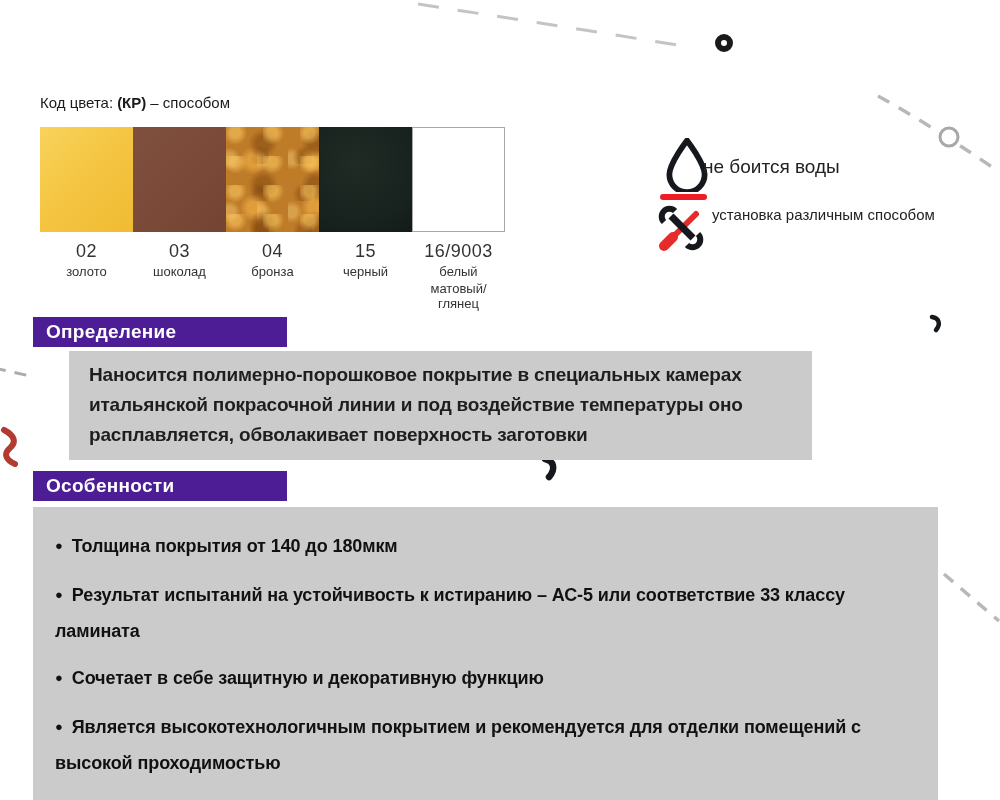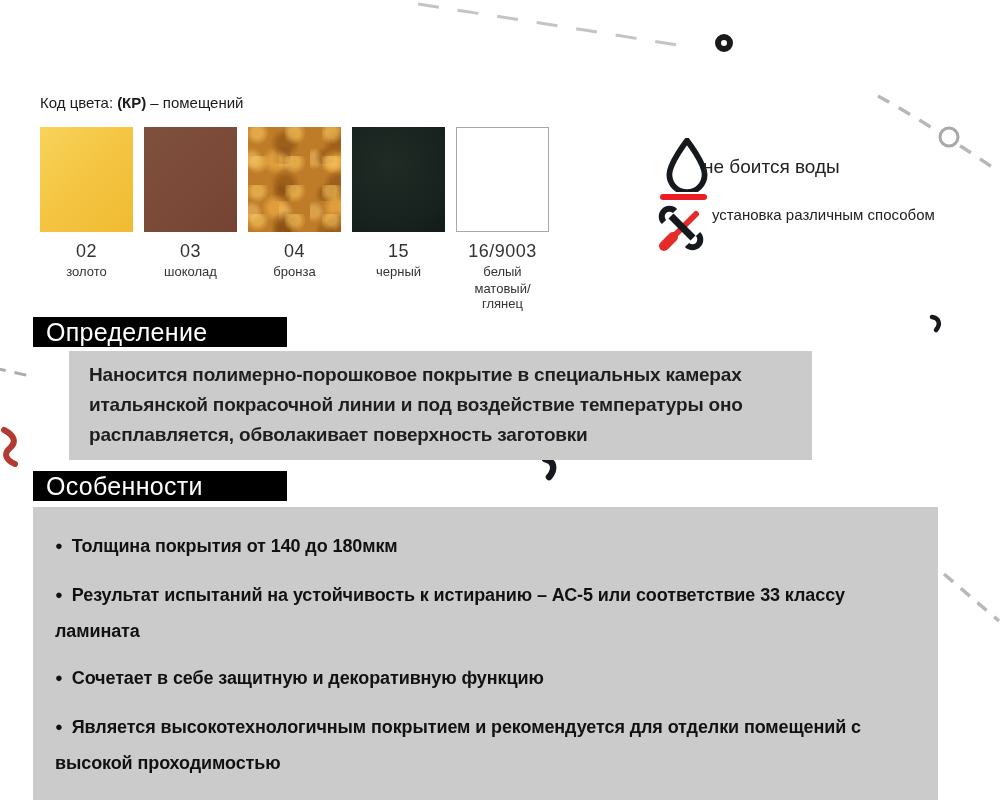--- a/index.html
+++ b/index.html
@@ -16,21 +16,21 @@
   }
   .subtitle {
     position:absolute; left:40px; top:94px;
     font-size:15px; color:#1b1b1b;
   }
   .subtitle .code { font-weight:800; }
   .subtitle span { margin-right:4px; }
   
   .swatch-row {
     position:absolute; left:40px; top:127px;
-    display:flex; gap:11px;
+    display:flex; 
   }
   .swatch { width:93px; display:flex; flex-direction:column; align-items:center; }
   .swatch .chip { width:93px; height:105px; }
   .chip-gold {
     background:linear-gradient(135deg,#f9d35c 0%,#f5c643 45%,#f0bb33 100%);
   }
   .chip-chocolate {
     background:linear-gradient(135deg,#80503e 0%,#7a4937 60%,#744333 100%);
   }
   .chip-bronze {
@@ -53,21 +53,21 @@
   .benefit-drop  { position:absolute; left:664px; top:138px; }
   .drop-underline { position:absolute; left:660px; top:194px; width:47px; height:6px;
     background:#ee1c25; border-radius:3px; }
   .benefit-drop-label { position:absolute; left:703px; top:156px; font-size:19px; color:#222; }
   .benefit-tools { position:absolute; left:656px; top:204px; }
   .benefit-tools-label { position:absolute; left:712px; top:203px; width:240px;
     font-size:15px; color:#222; line-height:24px; }
   
   .section-heading {
     position:absolute; left:33px; width:254px; height:30px;
-    background:#000000; color:#fff; font-size:25px; font-weight:400;
+    background:#4c1d95; color:#fff; font-size:19px; font-weight:700;
     line-height:30px; padding-left:13px; letter-spacing:.3px;
   }
   .heading-definition { top:317px; }
   .heading-features  { top:471px; }
   .definition-body {
     position:absolute; left:33px; top:351px; width:743px;
     background:#cbcbcb; color:#1e1e1e;
     font-size:19px; font-weight:700; line-height:30px; letter-spacing:-.2px;
     padding:9px 20px 10px 20px;
     margin-left:36px;
@@ -100,21 +100,21 @@
     <path d="M878,96 Q932,126 992,167" fill="none" stroke="#b8b8b8" stroke-width="3.5" stroke-dasharray="13 11"></path>
     <circle cx="949" cy="137" r="9" fill="#fff" stroke="#a8a8a8" stroke-width="3"></circle>
     <path d="M932,317 c7,1 9,7 4,13" fill="none" stroke="#15181c" stroke-width="4.5" stroke-linecap="round"></path>
     <path d="M-6,368 L30,376" fill="none" stroke="#ababab" stroke-width="3" stroke-dasharray="12 9"></path>
     <path d="M4,430 C14,435 17,442 10,448 C3,454 6,460 15,464" fill="none" stroke="#b23a31" stroke-width="6" stroke-linecap="round"></path>
     <path d="M545,459 c9,2 11,10 4,18" fill="none" stroke="#15181c" stroke-width="6.5" stroke-linecap="round"></path>
     <path d="M944,574 L999,621" fill="none" stroke="#b8b8b8" stroke-width="3.5" stroke-dasharray="12 10"></path>
   </svg>
 
   <div class="subtitle">
-    <span>Код цвета:</span><span class="code">(КР)</span><span>– помещений</span>
+    <span>Код цвета:</span><span class="code">(КР)</span><span>– способом</span>
   </div>
 
   <div class="swatch-row">
     <div class="swatch">
       <div class="chip chip-gold"></div>
       <div class="code">02</div>
       <div class="name">золото</div>
     </div>
     <div class="swatch">
       <div class="chip chip-chocolate"></div>

